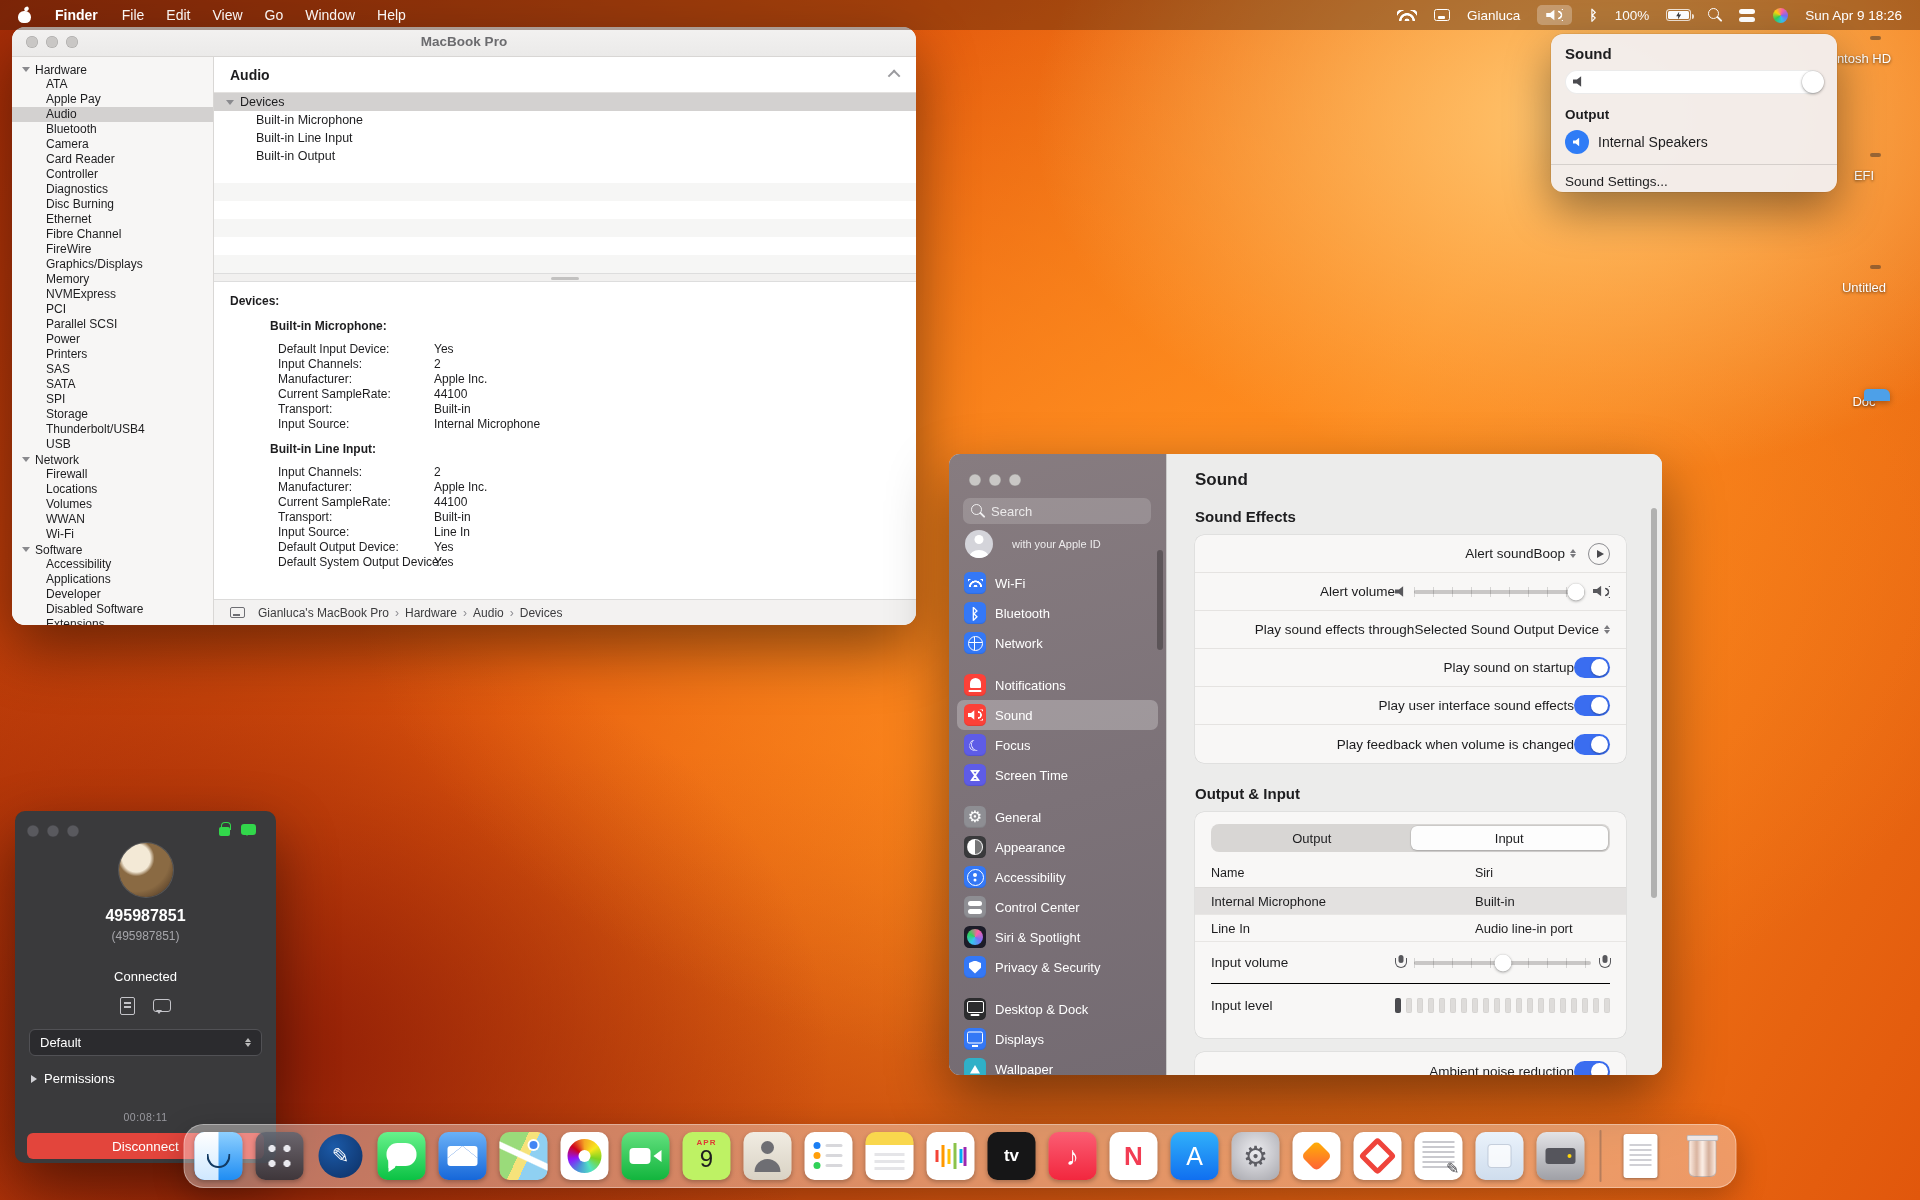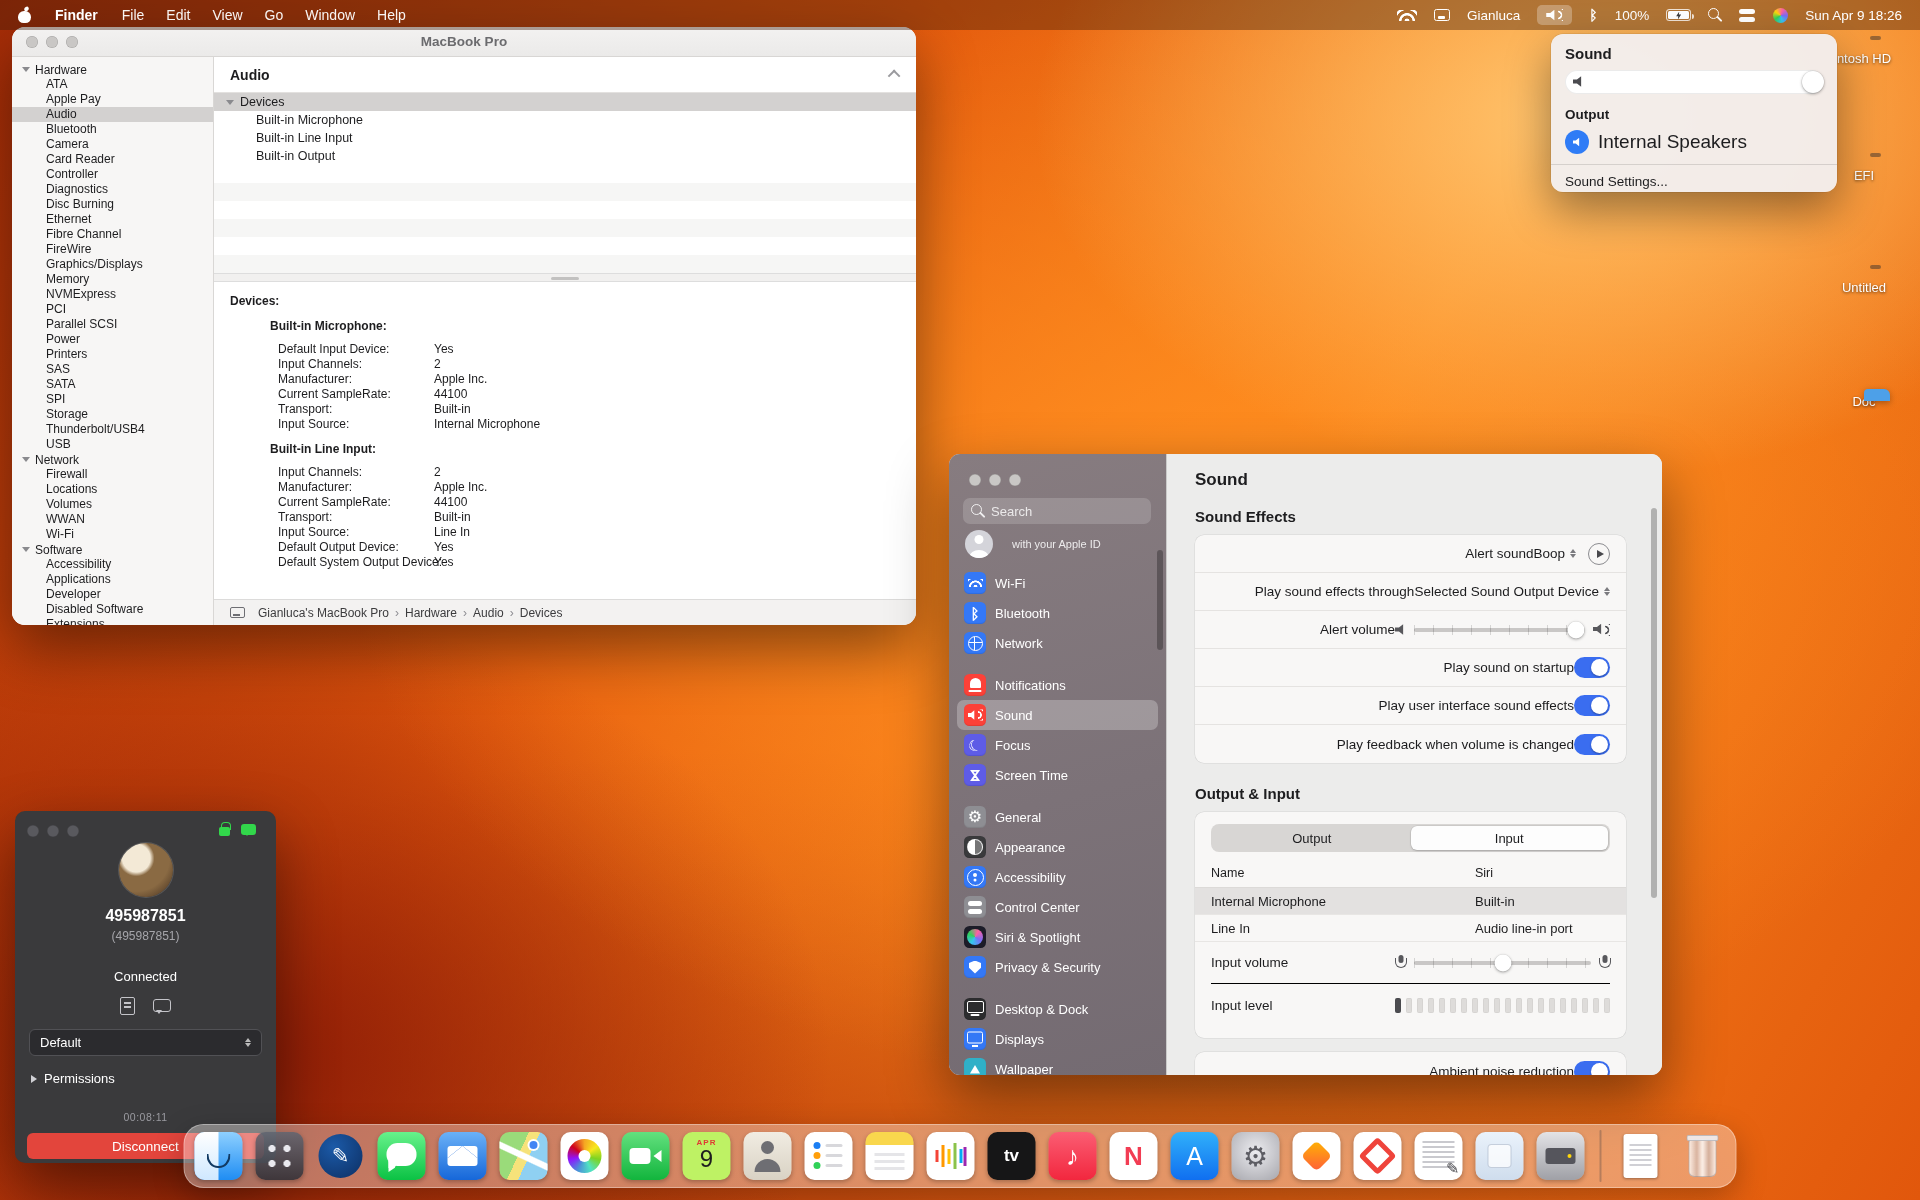--- a/index.html
+++ b/index.html
@@ -53,21 +53,21 @@
 .i-cc{width:17px;height:14px;display:flex;flex-direction:column;justify-content:center;gap:3px}
 .i-cc::before,.i-cc::after{content:"";width:16px;height:5px;border-radius:2.5px;background:#fff}
 .i-siri{width:15px;height:15px;border-radius:50%;background:conic-gradient(from 20deg,#ff5fa2,#7b6cf6,#36c5f0,#30d158,#ffd60a,#ff5fa2)}
 
 #popover{position:absolute;left:1551px;top:34px;width:286px;height:158px;z-index:50;background:rgba(242,239,240,.95);border-radius:12px;box-shadow:0 18px 45px rgba(0,0,0,.4),0 0 0 .5px rgba(0,0,0,.12);padding:11px 14px;color:#1d1d1f}
 #popover h3{font-size:15px;font-weight:700}
 .pop-slider{position:relative;margin-top:8px;height:24px;border-radius:12px;background:#fff;box-shadow:inset 0 0 0 1px rgba(0,0,0,.08)}
 .pop-slider .spk{position:absolute;left:8px;top:6px;color:#4b4b4f}
 .pop-slider .pknob{position:absolute;top:1px;width:22px;height:22px;border-radius:50%;background:#fff;box-shadow:0 1px 3px rgba(0,0,0,.35),0 0 0 .5px rgba(0,0,0,.08);transform:translateX(-50%)}
 .pop-out-h{margin-top:13px;font-size:13.5px;font-weight:700}
-.pop-dev{display:flex;align-items:center;gap:9px;margin-top:8px;font-size:19px}
+.pop-dev{display:flex;align-items:center;gap:9px;margin-top:8px;font-size:14px}
 .pop-dev-ic{width:24px;height:24px;border-radius:50%;background:var(--accent_blue);display:flex;align-items:center;justify-content:center;color:#fff}
 .pop-sep{height:1px;background:rgba(0,0,0,.12);margin:10px -14px 0}
 .pop-settings{margin-top:9px;font-size:13.5px}
 
 .dicon{position:absolute;width:84px;z-index:1;text-align:center}
 .icon-drive{width:58px;height:46px;margin:0 auto;border-radius:6px;position:relative;background:linear-gradient(180deg,#fbfbfd 0 30%,#cdcdd4 34% 58%,#a8a8b1 100%);box-shadow:inset 0 0 0 1px rgba(0,0,0,.22),0 2px 5px rgba(0,0,0,.35)}
 .icon-drive::after{content:"";position:absolute;left:6px;bottom:6px;width:11px;height:4px;border-radius:2px;background:rgba(40,40,45,.45)}
 .icon-folder{width:56px;height:44px;margin:0 auto;position:relative;filter:drop-shadow(0 2px 3px rgba(0,0,0,.3))}
 .icon-folder::before{content:"";position:absolute;left:0;top:0;width:26px;height:12px;border-radius:4px 6px 0 0;background:#4da0e8}
 .icon-folder::after{content:"";position:absolute;left:0;top:6px;right:0;bottom:0;border-radius:4px 6px 6px 6px;background:linear-gradient(180deg,#74bdf6,#3f90dd)}
@@ -715,39 +715,39 @@
               <span>Boop</span>
               <span class="updown">
                   <i class="u"></i>
                   <i class="d"></i>
                 </span>
             </span>
             <span class="playbtn"></span>
           </span>
         </div>
         <div class="crow">
+          <span>Alert volume</span>
+          <span class="slider">
+            <span class="spk"></span>
+            <span class="track">
+                <span class="knob" style="left: 95%;"></span>
+              </span>
+            <span style="display:inline-flex;gap:1px">
+                <span class="spk"></span>
+                <span class="spk-w"></span>
+              </span>
+          </span>
+        </div>
+        <div class="crow">
           <span>Play sound effects through</span>
           <span class="popup">
             <span>Selected Sound Output Device</span>
             <span class="updown">
                 <i class="u"></i>
                 <i class="d"></i>
-              </span>
-          </span>
-        </div>
-        <div class="crow">
-          <span>Alert volume</span>
-          <span class="slider">
-            <span class="spk"></span>
-            <span class="track">
-                <span class="knob" style="left: 95%;"></span>
-              </span>
-            <span style="display:inline-flex;gap:1px">
-                <span class="spk"></span>
-                <span class="spk-w"></span>
               </span>
           </span>
         </div>
         <div class="contents">
           
         
             <div class="crow">
               <span>Play sound on startup</span>
               <span class="toggle sw-true">
                 <i></i>

